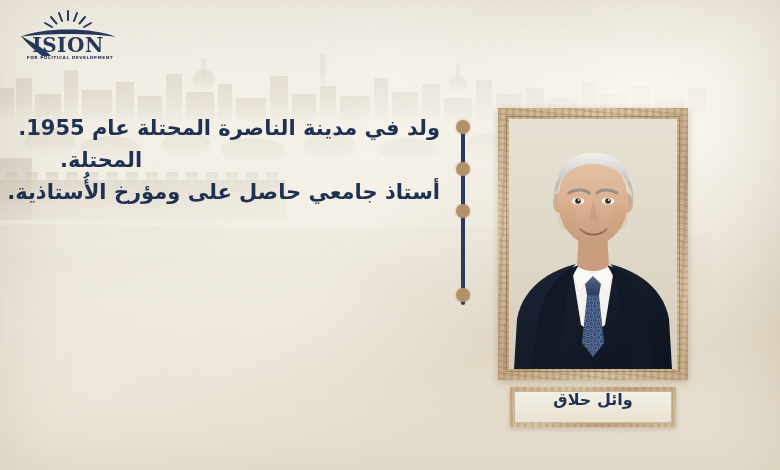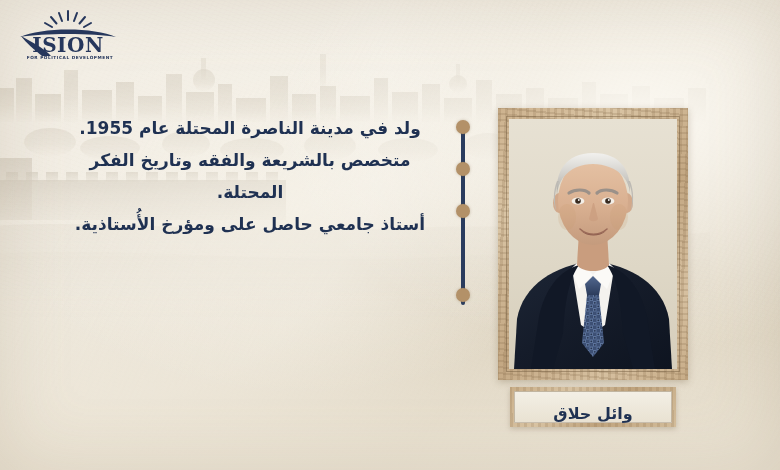--- a/index.html
+++ b/index.html
@@ -103,24 +103,24 @@
     box-shadow: 0 0 3px rgba(120,95,60,.35);
   }
 
   
   .bio {
     position: absolute;
     right: 340px;
     top: 112px;
     width: 380px;
     direction: rtl;
-    text-align: center;
+    text-align: left;
     color: #1f3152;
     font-family: "DejaVu Sans", sans-serif;
-    font-size: 17px;
+    font-size: 21px;
     font-weight: 700;
     line-height: 32px;
     letter-spacing: 0;
   }
   .bio-line { white-space: nowrap; }
 
   
   .photo-frame {
     position: absolute;
     left: 498px;
@@ -165,21 +165,21 @@
       linear-gradient(135deg, #c9ae88 0%, #d8c3a3 30%, #bfa37d 60%, #d3bd9b 100%);
     box-shadow: 0 2px 5px rgba(110,88,60,.26);
   }
   .nameplate-inner {
     width: 100%;
     height: 100%;
     box-sizing: border-box;
     background: linear-gradient(180deg, #f3efe5 0%, #e9e2d2 100%);
     border: 1px solid rgba(120,98,68,.35);
     display: flex;
-    align-items: flex-end;
+    align-items: flex-start;
     justify-content: center;
   }
   .nameplate-text {
     direction: rtl;
     color: #1f3152;
     font-family: "DejaVu Sans", sans-serif;
     font-weight: 700;
     font-size: 16px;
     line-height: 1;
   }
@@ -307,21 +307,20 @@
   <div class="timeline">
     <div class="timeline-line"></div>
     <div class="tl-dot" style="top:0px"></div>
     <div class="tl-dot" style="top:42px"></div>
     <div class="tl-dot" style="top:84px"></div>
     <div class="tl-dot" style="top:168px"></div>
   </div>
 
   <div class="bio">
     <div class="bio-line">ولد في مدينة الناصرة المحتلة عام 1955.</div>
-    <div class="bio-line">متخصص بالشريعة والفقه وتاريخ الفكر</div>
     <div class="bio-line">المحتلة.</div>
     <div class="bio-line">أستاذ جامعي حاصل على ومؤرخ الأُستاذية.</div>
   </div>
 
   <div class="photo-frame">
     <div class="photo-inner">
       <svg viewBox="0 0 168 250" preserveAspectRatio="xMidYMid slice" aria-hidden="true">
         <defs>
           <linearGradient id="bgPhoto" x1="0" y1="0" x2="0" y2="1">
             <stop offset="0%" stop-color="#e7e1d3"></stop>

